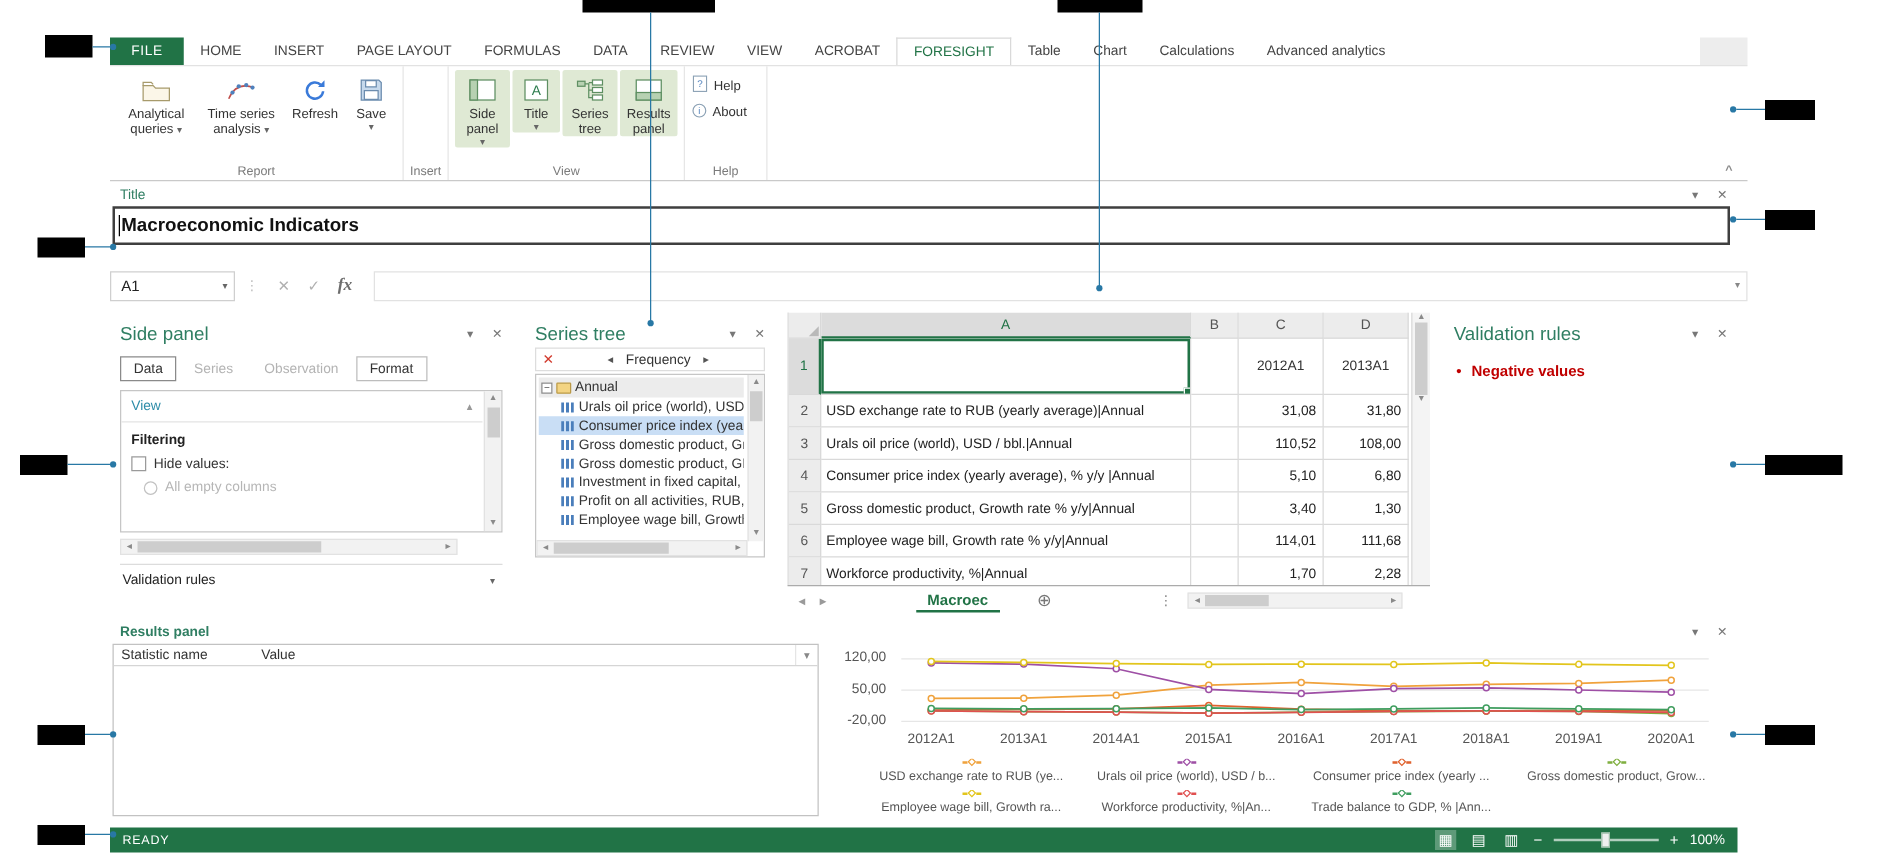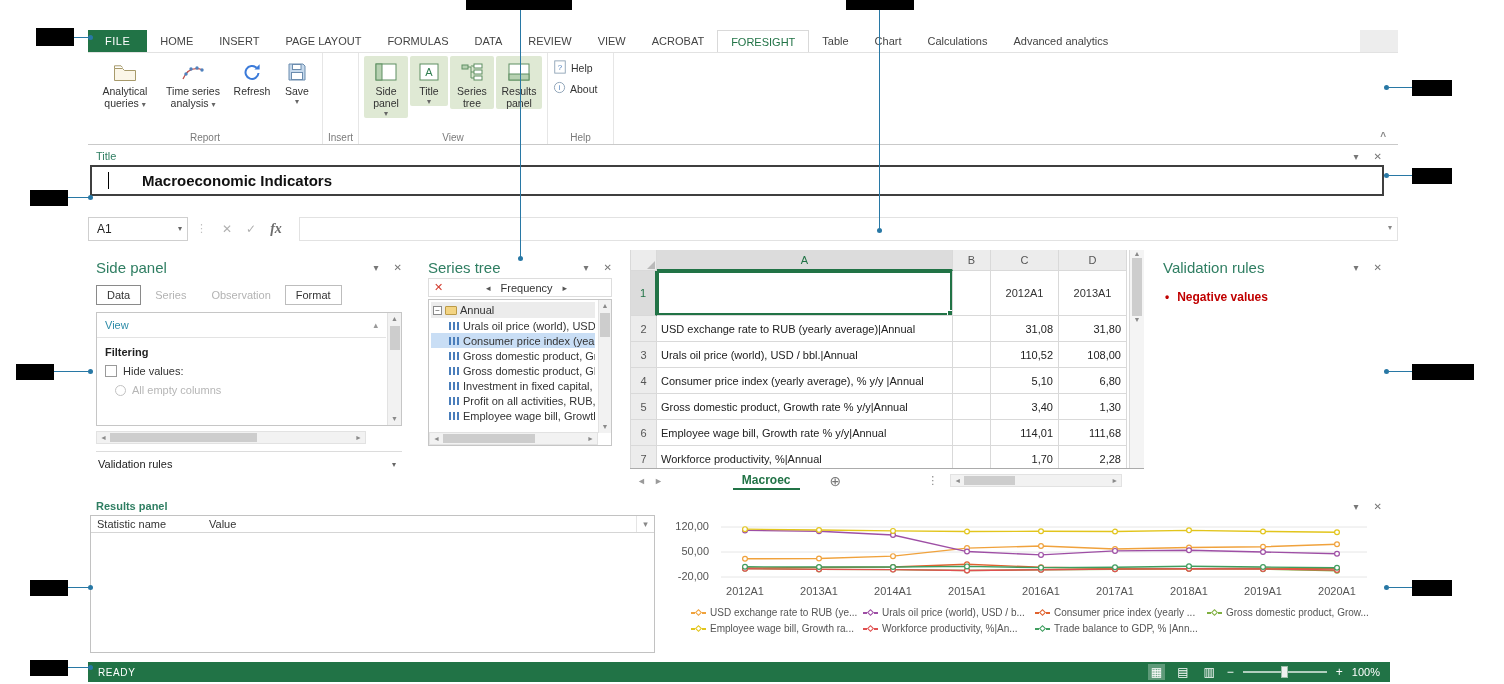--- a/index.html
+++ b/index.html
@@ -43,21 +43,21 @@
   .smallbtns{display:flex;flex-direction:column;gap:5px;padding-top:4px;}
   .smallbtn{display:flex;align-items:center;gap:4px;font-size:10.5px;color:#333;}
   .ribchev{position:absolute;right:12px;bottom:2px;color:#888;font-weight:bold;font-size:10px;}
 
   
   .titlepanel{position:absolute;left:88px;top:147px;width:1302px;height:52px;}
   .phead{display:flex;align-items:center;height:18px;padding:0 8px;}
   .phead .ptitle{color:#2f7e62;font-size:11px;}
   .picons{margin-left:auto;display:flex;gap:15px;color:#777;font-size:10px;}
   .titlebox{position:absolute;left:2px;top:18px;right:6px;height:31px;border:2px solid #3f3f3f;background:#fff;
-            display:flex;align-items:center;padding-left:16px;gap:32px;}
+            display:flex;align-items:center;padding-left:3px;}
   .caret{width:1px;height:17px;background:#000;margin-right:1px;}
   .titletext{font-size:15px;font-weight:bold;color:#111;}
 
   
   .fbar{position:absolute;left:88px;top:215px;width:1310px;height:27px;display:flex;align-items:center;}
   .namebox{width:100px;height:24px;border:1px solid #cfcfcf;display:flex;align-items:center;padding-left:8px;font-size:12px;color:#222;background:#fff;}
   .namebox .dd{margin-left:auto;padding-right:5px;}
   .fsep{color:#c0c0c0;margin:0 8px;font-size:11px;}
   .fico{color:#b0b0b0;font-size:12px;margin:0 7px;}
   .fx{font-family:"Liberation Serif","DejaVu Serif",serif;font-style:italic;font-weight:bold;color:#6d6d6d;font-size:14px;margin:0 7px;}
@@ -157,21 +157,21 @@
   .rthead{height:17px;border-bottom:1px solid #d5d5d5;display:flex;align-items:center;color:#333;}
   .rth1{width:118px;padding-left:6px;}
   .rth2{flex:1;}
   .rthdd{width:18px;text-align:center;color:#888;font-size:9px;border-left:1px solid #e5e5e5;height:100%;line-height:17px;}
   .chartarea{position:absolute;left:575px;top:14px;right:4px;bottom:2px;}
   .ylab{position:absolute;left:0;width:46px;text-align:right;color:#555;font-size:11px;}
   .plot{position:absolute;left:52px;top:10px;}
   .xaxis{position:absolute;left:0;top:74px;height:14px;right:0;}
   .xtick{position:absolute;width:60px;text-align:center;color:#555;font-size:11px;}
   .legend{position:absolute;left:28px;top:96px;width:700px;display:flex;flex-wrap:wrap;row-gap:5px;}
-  .lgi{width:172px;display:flex;align-items:center;gap:4px;overflow:hidden;white-space:nowrap;}
+  .lgi{width:172px;display:flex;align-items:center;gap:4px;overflow:hidden;white-space:nowrap;flex-direction:column;}
   .lgm{display:inline-flex;align-items:center;gap:1px;flex:0 0 auto;}
   .lgd{width:4px;height:2px;display:inline-block;}
   .lgdia{width:5px;height:5px;border:1.5px solid;transform:rotate(45deg);display:inline-block;background:#fff;}
   .lgt{font-size:10px;color:#555;overflow:hidden;text-overflow:ellipsis;}
 
   
   .statusbar{position:absolute;left:88px;top:662px;width:1302px;height:20px;background:#217346;color:#fff;display:flex;align-items:center;}
   .ready{margin-left:10px;font-size:10px;letter-spacing:.6px;}
   .sbright{margin-left:auto;display:flex;align-items:center;gap:9px;margin-right:10px;}
   .viewico{font-size:12px;color:#fff;padding:0 3px;line-height:16px;}

